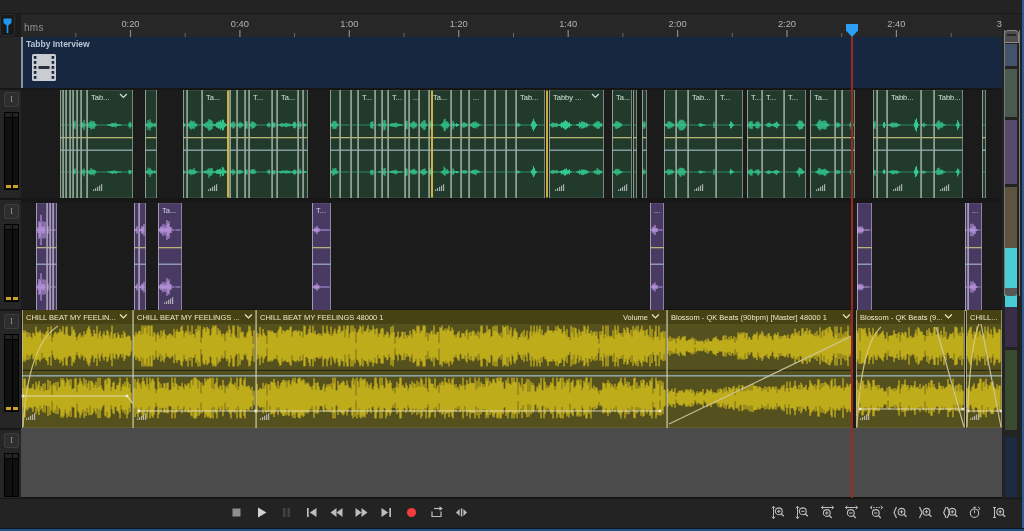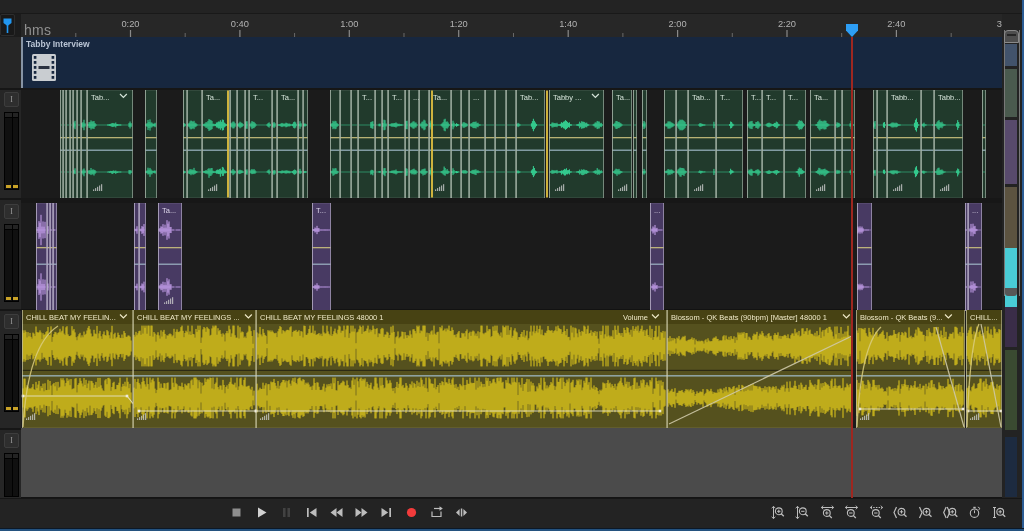--- a/index.html
+++ b/index.html
@@ -3,21 +3,21 @@
 <meta charset="utf-8">
 <style>
   * { margin:0; padding:0; box-sizing:border-box; }
   html,body { width:1024px; height:531px; overflow:hidden; background:#1c1c1c; }
   body { font-family:"Liberation Sans", sans-serif; position:relative; }
   .abs { position:absolute; }
   #app { position:absolute; left:0; top:0; width:1024px; height:531px; background:#1c1c1c; }
   #topbar { left:0; top:0; width:1024px; height:14px; background:#232323; border-bottom:1px solid #191919; }
   #marker-box { left:0; top:14px; width:15px; height:22px; background:#191919; border:1px solid #2d2d2d; border-radius:2px; }
   #ruler { left:21px; top:14px; width:981px; height:23px; background:#272727; overflow:hidden; }
-  #ruler-hms { position:absolute; left:3px; top:8px; font-size:14px; color:#909090; letter-spacing:0.3px; }
+  #ruler-hms { position:absolute; left:3px; top:8px; font-size:10px; color:#909090; letter-spacing:0.3px; }
   #header-col { left:0; top:37px; width:21px; height:461px; background:#262626; }
   #timeline-wrap { left:21px; top:37px; width:981px; height:461px; background:#1b1b1b; }
   #right-col { left:1002px; top:14px; width:20px; height:517px; background:#232323; }
   #transport-bar { left:0; top:498px; width:1024px; height:30px; background:#232323; border-top:1px solid #161616; }
   #transport-group { position:absolute; left:228px; top:5px; display:flex; gap:9px; }
   #zoom-group { position:absolute; left:770px; top:5px; display:flex; gap:8.6px; }
   .tbtn { width:16px; height:16px; display:flex; align-items:center; justify-content:center; }
   #border-right { left:1022px; top:0; width:2px; height:531px; background:#2b5c94; }
   #border-bottom { left:0; top:528px; width:1024px; height:3px; background:#24527f; border-top:1px solid #0c1826; }
   .ibtn { position:absolute; left:4px; width:15px; height:15px; background:#2e2e2e; border:1px solid #3d3d3d; border-radius:2px; color:#9a9a9a; font-size:8px; text-align:center; line-height:13px; font-family:"Liberation Serif", serif; }

